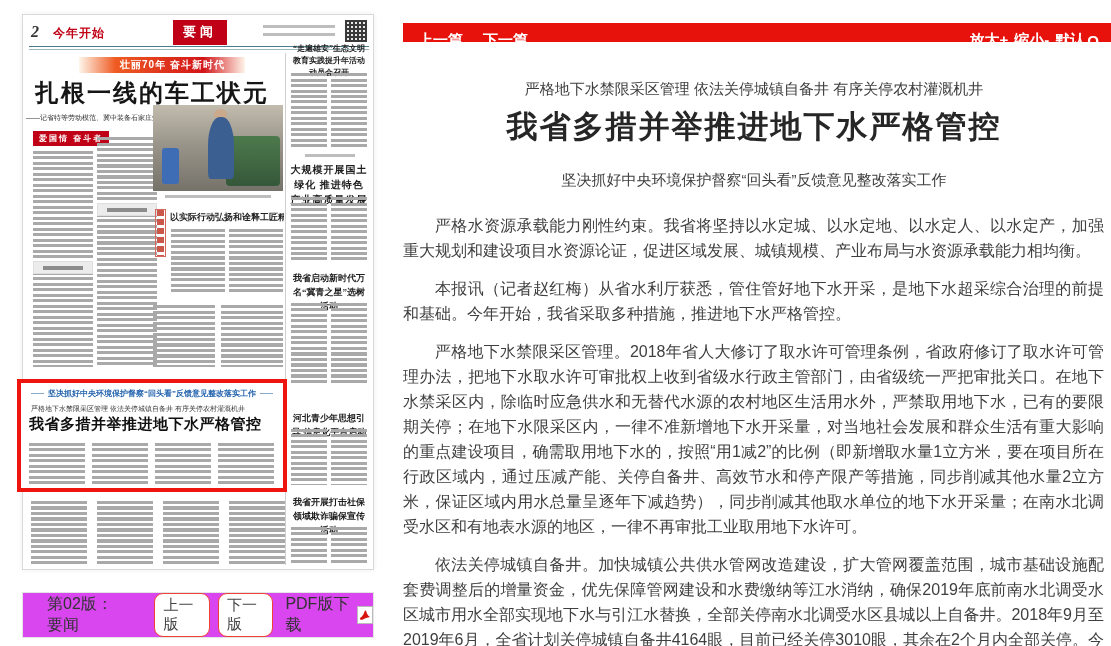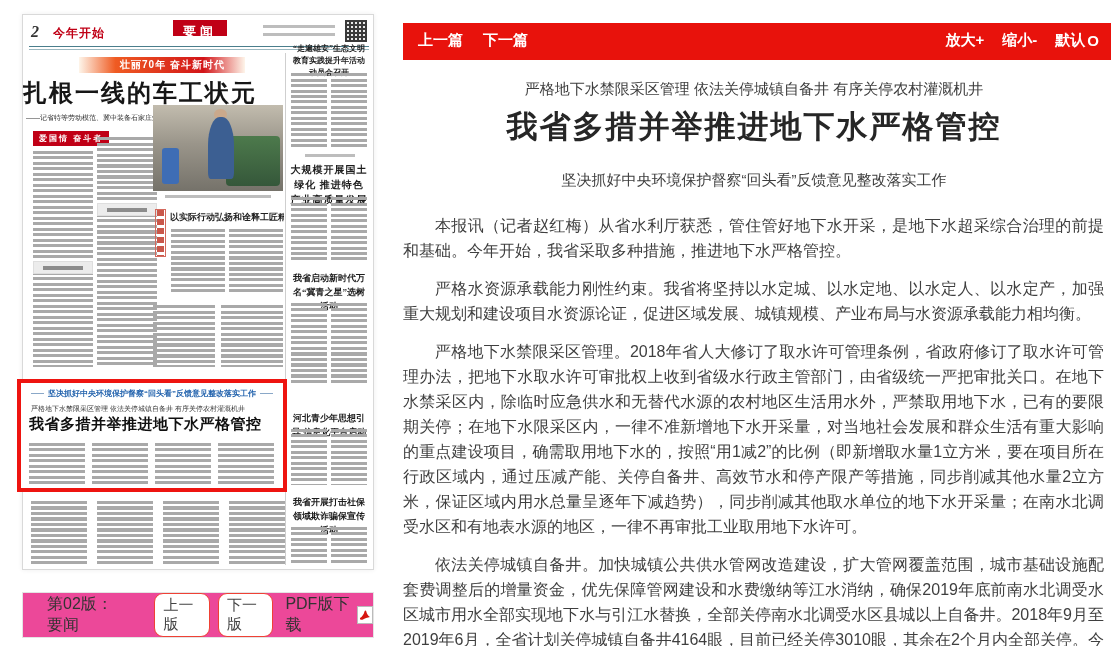--- a/index.html
+++ b/index.html
@@ -8,31 +8,31 @@
   .abs { position:absolute; }
 
   
   .paper { position:absolute; left:22px; top:14px; width:352px; height:556px;
     background:#fff; border:1px solid #d9d9d9; box-shadow:0 0 5px rgba(0,0,0,.07); }
   .p-num { left:8px; top:8px; font:italic bold 16px "Liberation Serif","DejaVu Serif",serif; color:#333; }
   .p-masthead { left:30px; top:10px; color:#c00016; font-weight:bold; font-size:12px;
     letter-spacing:1px; font-family:"Liberation Serif","DejaVu Serif",serif; }
   .p-rule1 { left:6px; top:31px; width:340px; border-top:1px solid #4a7e8c; }
   .p-rule2 { left:6px; top:34px; width:340px; border-top:1px solid #9cb8c0; }
-  .p-section { left:150px; top:5px; width:54px; height:16px; background:#c00016; color:#fff;
+  .p-section { left:150px; top:5px; width:54px; height:25px; background:#c00016; color:#fff;
     font-size:13px; font-weight:bold; text-align:center; line-height:23px; letter-spacing:4px; z-index:2; }
   .p-dateline1 { left:240px; top:10px; width:72px; height:4px; }
   .p-dateline2 { left:240px; top:18px; width:72px; height:4px; }
   .p-qr { left:322px; top:5px; width:22px; height:22px;
     background-image:repeating-linear-gradient(90deg,#3a3a3a 0 2px,transparent 2px 4px),
                      repeating-linear-gradient(0deg,#3a3a3a 0 2px,#e9e9e9 2px 4px); }
   .p-banner { left:56px; top:42px; width:166px; height:16px; color:#fff; font-weight:bold;
     font-size:10px; text-align:center; line-height:16px; letter-spacing:1px;
     background:linear-gradient(90deg,rgba(250,215,170,.25),#ef5b22 22%,#d21418 75%,rgba(250,215,170,.25));padding-left:21px; }
-  .p-lead-hl { left:0; top:62px; width:258px; text-align:left; font-size:24px; font-weight:bold;
+  .p-lead-hl { left:0; top:62px; width:258px; text-align:center; font-size:24px; font-weight:bold;
     color:#161616; letter-spacing:2px; }
   .p-lead-sub { left:2px; top:98px; width:254px; text-align:center; font-size:7px; color:#2e2e2e;
     white-space:nowrap; overflow:hidden; }
   .p-collabel { left:10px; top:116px; background:#c00016; color:#fff; font-size:8px;
     font-weight:bold; padding:2px 6px; letter-spacing:2px; }
 
   .ft { position:absolute;
     background-image:repeating-linear-gradient(180deg,#a9a9a9 0,#a9a9a9 3px,transparent 3px,transparent 5.5px); }
   .ft-light { background-image:repeating-linear-gradient(180deg,#bdbdbd 0,#bdbdbd 3px,transparent 3px,transparent 5.5px); }
   .ft-subhead { position:absolute; background:#ececec; border:1px solid #dedede; }
@@ -62,31 +62,31 @@
   .hl-kicker { position:absolute; left:6px; right:6px; top:5px; display:flex; align-items:center;
     color:#2464ae; font-size:8px; font-weight:bold; white-space:nowrap; }
   .hl-kicker .hl-line { flex:1; height:1px; background:#8aa8c8; margin:0 4px; }
   .hl-eyebrow { position:absolute; left:10px; top:21px; width:242px; font-size:7px; color:#3a3a3a;
     white-space:nowrap; overflow:hidden; }
   .hl-headline { position:absolute; left:8px; top:32px; width:246px; font-size:15px; font-weight:bold;
     color:#101010; white-space:nowrap; overflow:hidden; letter-spacing:0.5px; }
 
   
   .pagebar { position:absolute; left:22px; top:592px; width:352px; height:46px;
-    border:1px solid #e4e4e4; background:#ec4899; display:flex; align-items:center; padding-left:24px; }
+    border:1px solid #e4e4e4; background:#d946ef; display:flex; align-items:center; padding-left:24px; }
   .pagebar .plabel { font-size:16px; color:#333; margin-right:26px; }
   .pbtn { border:1px solid #ef4135; border-radius:9px; padding:2px 8px; font-size:15px;
     color:#444; background:#fff; margin-right:8px; cursor:pointer; }
   .pdf-label { font-size:16px; color:#333; margin-left:4px; margin-right:5px; }
 
   
-  .topbar { position:absolute; left:403px; top:23px; width:708px; height:37px; background:#e8120c;
+  .topbar { position:absolute; left:403px; top:23px; width:708px; height:19px; background:#e8120c;
     color:#fff; font-size:15px; font-weight:bold; }
   .tb-left { position:absolute; left:15px; top:0; height:35px; display:flex; gap:20px; align-items:center; }
-  .tb-right { position:absolute; right:12px; top:0; height:35px; display:flex; gap:18px; align-items:center; }
+  .tb-right { position:absolute; right:12px; top:0; height:35px; display:flex; gap:6px; align-items:center; }
   .tb-item { cursor:pointer; display:flex; align-items:center; gap:2px; }
 
   .art-eyebrow { left:403px; top:80px; width:702px; text-align:center; font-size:15px; color:#3d3d3d; }
   .art-title { left:403px; top:106px; width:702px; text-align:center; font-size:31px; font-weight:bold;
     color:#262626; letter-spacing:2px; }
   .art-subtitle { left:403px; top:171px; width:702px; text-align:center; font-size:15px; color:#3d3d3d; }
   .art-body { left:403px; top:213px; width:701px; height:433px; overflow:hidden;
     font-size:16px; line-height:25px; color:#3f3f3f; text-align:justify; }
   .art-body p { margin-bottom:13px; text-indent:2em; }
 </style>
@@ -196,17 +196,17 @@
       <span>O</span>
     </span>
   </div>
 </div>
 
 <div class="abs art-eyebrow">严格地下水禁限采区管理 依法关停城镇自备井 有序关停农村灌溉机井</div>
 <h1 class="abs art-title">我省多措并举推进地下水严格管控</h1>
 <div class="abs art-subtitle">坚决抓好中央环境保护督察“回头看”反馈意见整改落实工作</div>
 
 <div class="abs art-body">
+  <p>严格水资源承载能力刚性约束。我省将坚持以水定城、以水定地、以水定人、以水定产，加强重大规划和建设项目水资源论证，促进区域发展、城镇规模、产业布局与水资源承载能力相均衡。</p>
   <p>本报讯（记者赵红梅）从省水利厅获悉，管住管好地下水开采，是地下水超采综合治理的前提和基础。今年开始，我省采取多种措施，推进地下水严格管控。</p>
-  <p>严格水资源承载能力刚性约束。我省将坚持以水定城、以水定地、以水定人、以水定产，加强重大规划和建设项目水资源论证，促进区域发展、城镇规模、产业布局与水资源承载能力相均衡。</p>
   <p>严格地下水禁限采区管理。2018年省人大修订了取水许可管理条例，省政府修订了取水许可管理办法，把地下水取水许可审批权上收到省级水行政主管部门，由省级统一严把审批关口。在地下水禁采区内，除临时应急供水和无替代水源的农村地区生活用水外，严禁取用地下水，已有的要限期关停；在地下水限采区内，一律不准新增地下水开采量，对当地社会发展和群众生活有重大影响的重点建设项目，确需取用地下水的，按照“用1减2”的比例（即新增取水量1立方米，要在项目所在行政区域内，通过压减产能、关停自备井、高效节水和停产限产等措施，同步削减其他水量2立方米，保证区域内用水总量呈逐年下减趋势），同步削减其他取水单位的地下水开采量；在南水北调受水区和有地表水源的地区，一律不再审批工业取用地下水许可。</p>
   <p>依法关停城镇自备井。加快城镇公共供水管网改造建设，扩大管网覆盖范围，城市基础设施配套费调整后的增量资金，优先保障管网建设和水费缴纳等江水消纳，确保2019年底前南水北调受水区城市用水全部实现地下水与引江水替换，全部关停南水北调受水区县城以上自备井。2018年9月至2019年6月，全省计划关停城镇自备井4164眼，目前已经关停3010眼，其余在2个月内全部关停。今年下半年，还将继续加大关井力度。</p>
 </div>
 
 </body></html>

